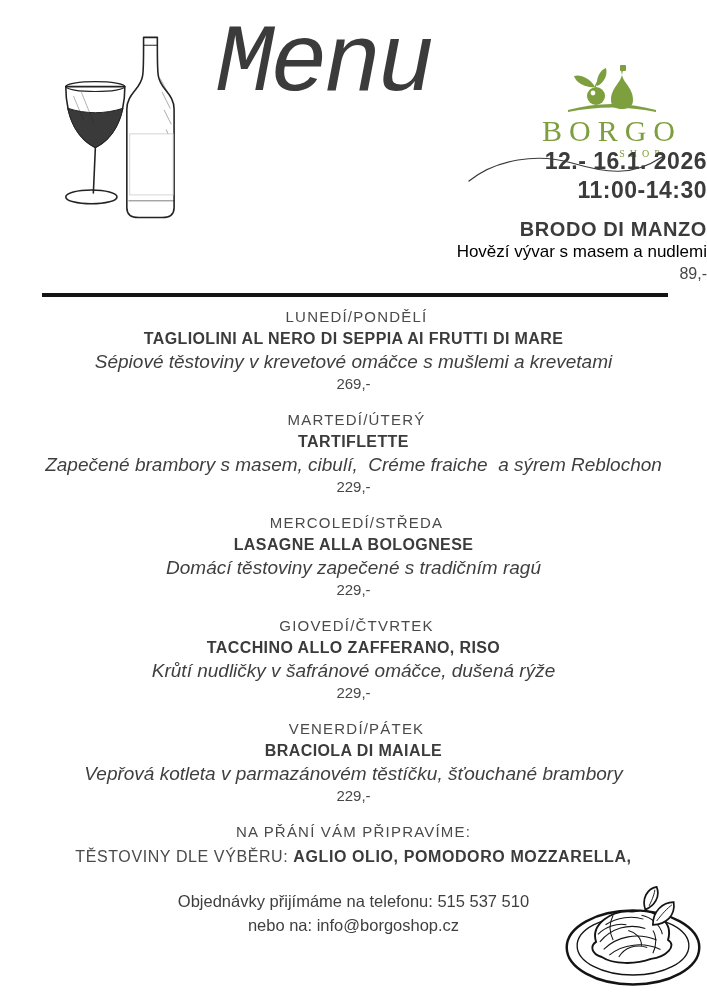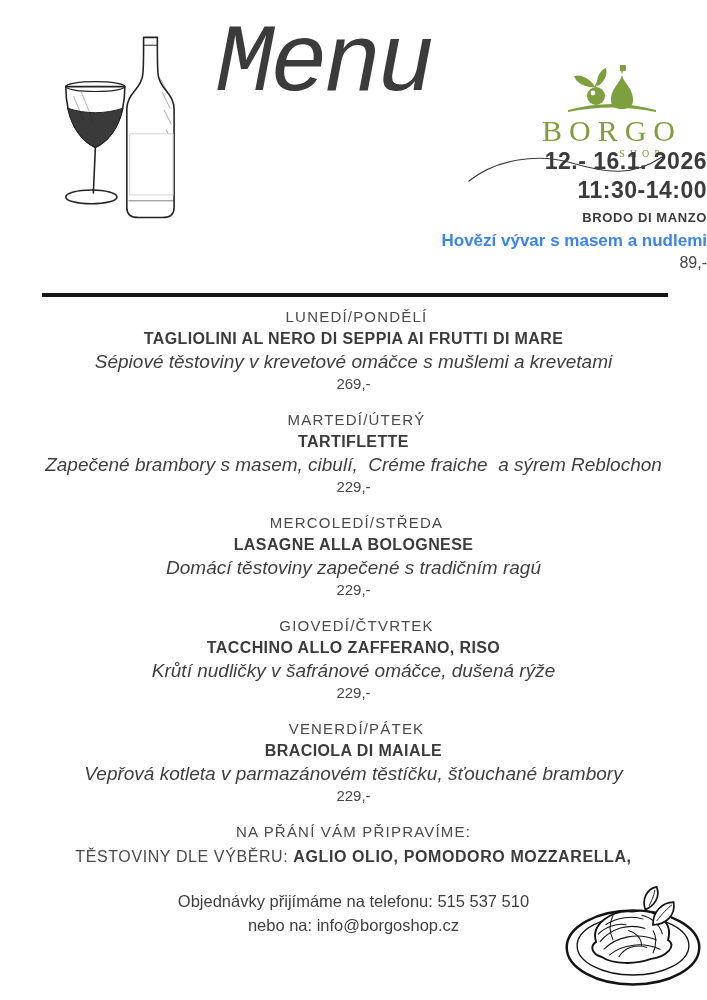--- a/index.html
+++ b/index.html
@@ -21,22 +21,22 @@
     color:#7d9f3e;letter-spacing:7px;margin-top:-2px;
   }
   .logo-sub{
     font-family:"Liberation Serif","DejaVu Serif",serif;font-size:10px;color:#7d9f3e;
     letter-spacing:5px;margin-top:2px;transform:translateX(30px);
   }
   .flourish{position:absolute;left:466px;top:150px;width:200px;height:40px;}
   .header-info{position:absolute;left:0;right:0;top:147px;text-align:right;}
   .date-line{font-size:23px;font-weight:bold;line-height:29px;color:#3b3b3b;letter-spacing:.5px;}
   .hours-line{font-size:23px;font-weight:bold;line-height:29px;color:#3b3b3b;letter-spacing:.5px;}
-  .soup-name{font-size:13px;font-weight:bold;line-height:22px;color:#3b3b3b;letter-spacing:.6px;margin-top:2px;}
-  .soup-desc{font-size:17px;font-weight:bold;line-height:23px;color:#3b82f6;}
+  .soup-name{font-size:20px;font-weight:bold;line-height:22px;color:#3b3b3b;letter-spacing:.6px;margin-top:13px;}
+  .soup-desc{font-size:17px;font-weight:normal;line-height:23px;color:#000000;}
   .soup-price{font-size:16px;line-height:22px;color:#474747;padding-left:48px;}
   .divider{position:absolute;left:42px;top:293px;width:626px;height:4px;background:#141414;}
   
   .sections{position:absolute;left:0;right:0;top:305px;text-align:center;}
   .day-section{margin-bottom:13px;}
   .day-name{font-size:15px;line-height:23px;color:#4a4a4a;letter-spacing:1.2px;font-weight:400;padding-left:6px;}
   .dish-name{font-size:16px;line-height:22px;font-weight:bold;color:#3b3b3b;letter-spacing:.4px;}
   .dish-desc{font-size:19px;line-height:23px;color:#3f3f3f;white-space:pre-wrap;font-style:italic;}
   .dish-price{font-size:15px;line-height:22px;color:#474747;}
   
@@ -97,21 +97,21 @@
   </div>
 
   <div class="flourish">
     <svg viewBox="0 0 200 40" width="200" height="40">
       <path d="M3,31 C30,9 72,3 106,13 C140,23 166,27 196,7" fill="none" stroke="#3a3a3a" stroke-width="1.2" stroke-linecap="round"></path>
     </svg>
   </div>
 
   <div class="header-info">
     <div class="date-line">12.- 16.1. 2026</div>
-    <div class="hours-line">11:30-14:00</div>
+    <div class="hours-line">11:00-14:30</div>
     <div class="soup-name">BRODO DI MANZO</div>
     <div class="soup-desc">Hovězí vývar s masem a nudlemi</div>
     <div class="soup-price">89,-</div>
   </div>
 
   <div class="divider"></div>
 
   <div class="sections">
 
     <div class="day-section">

